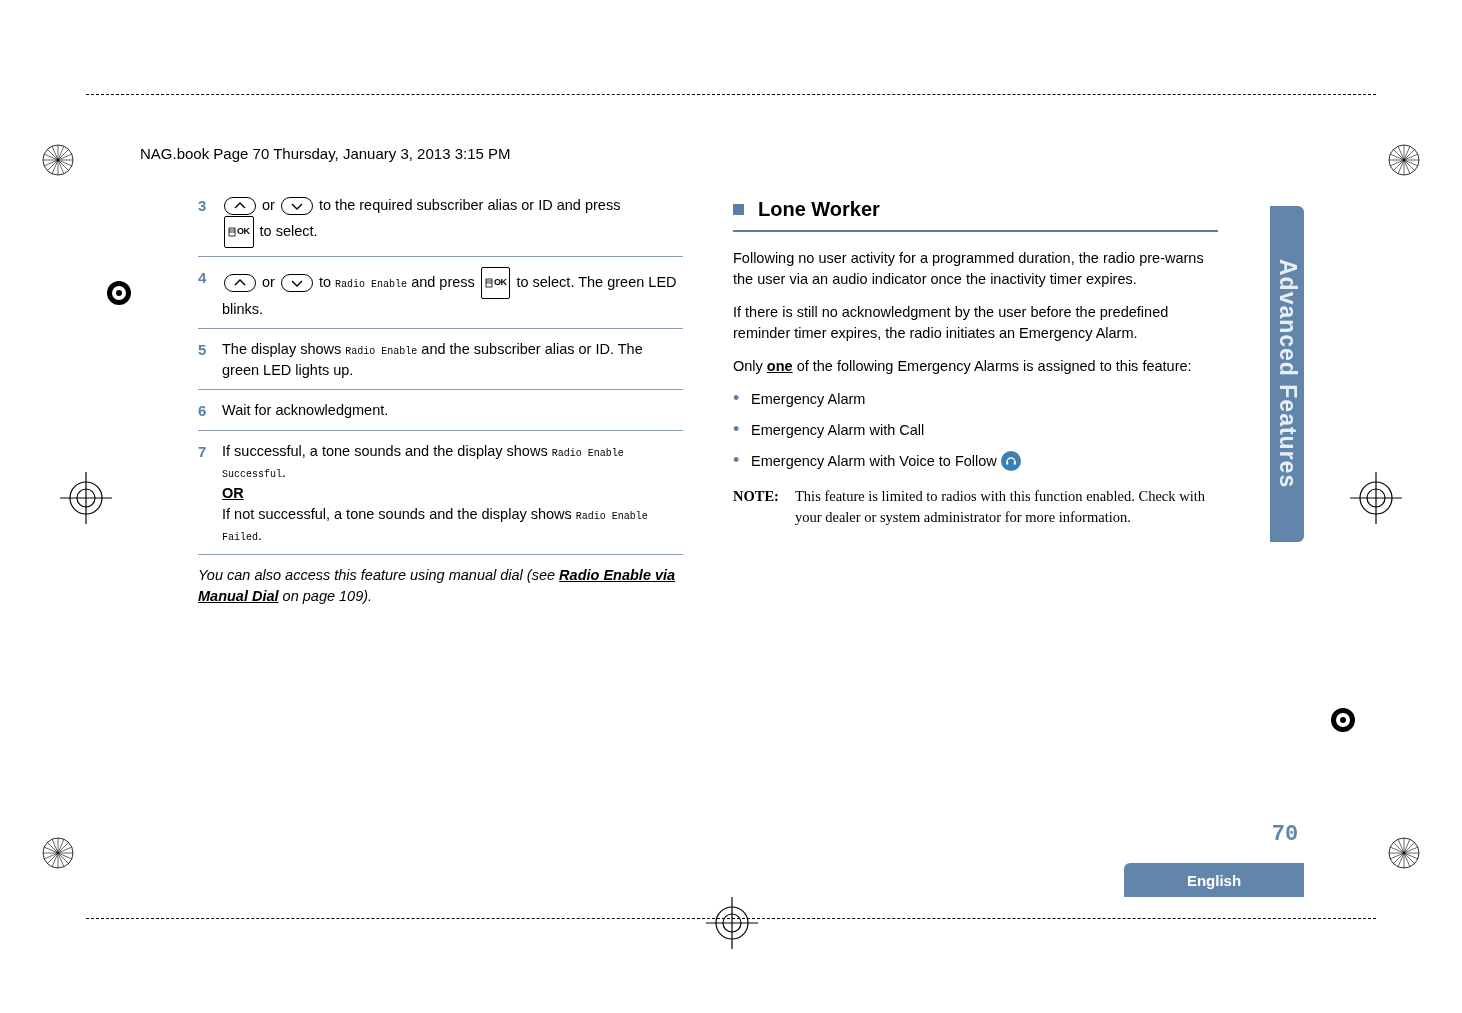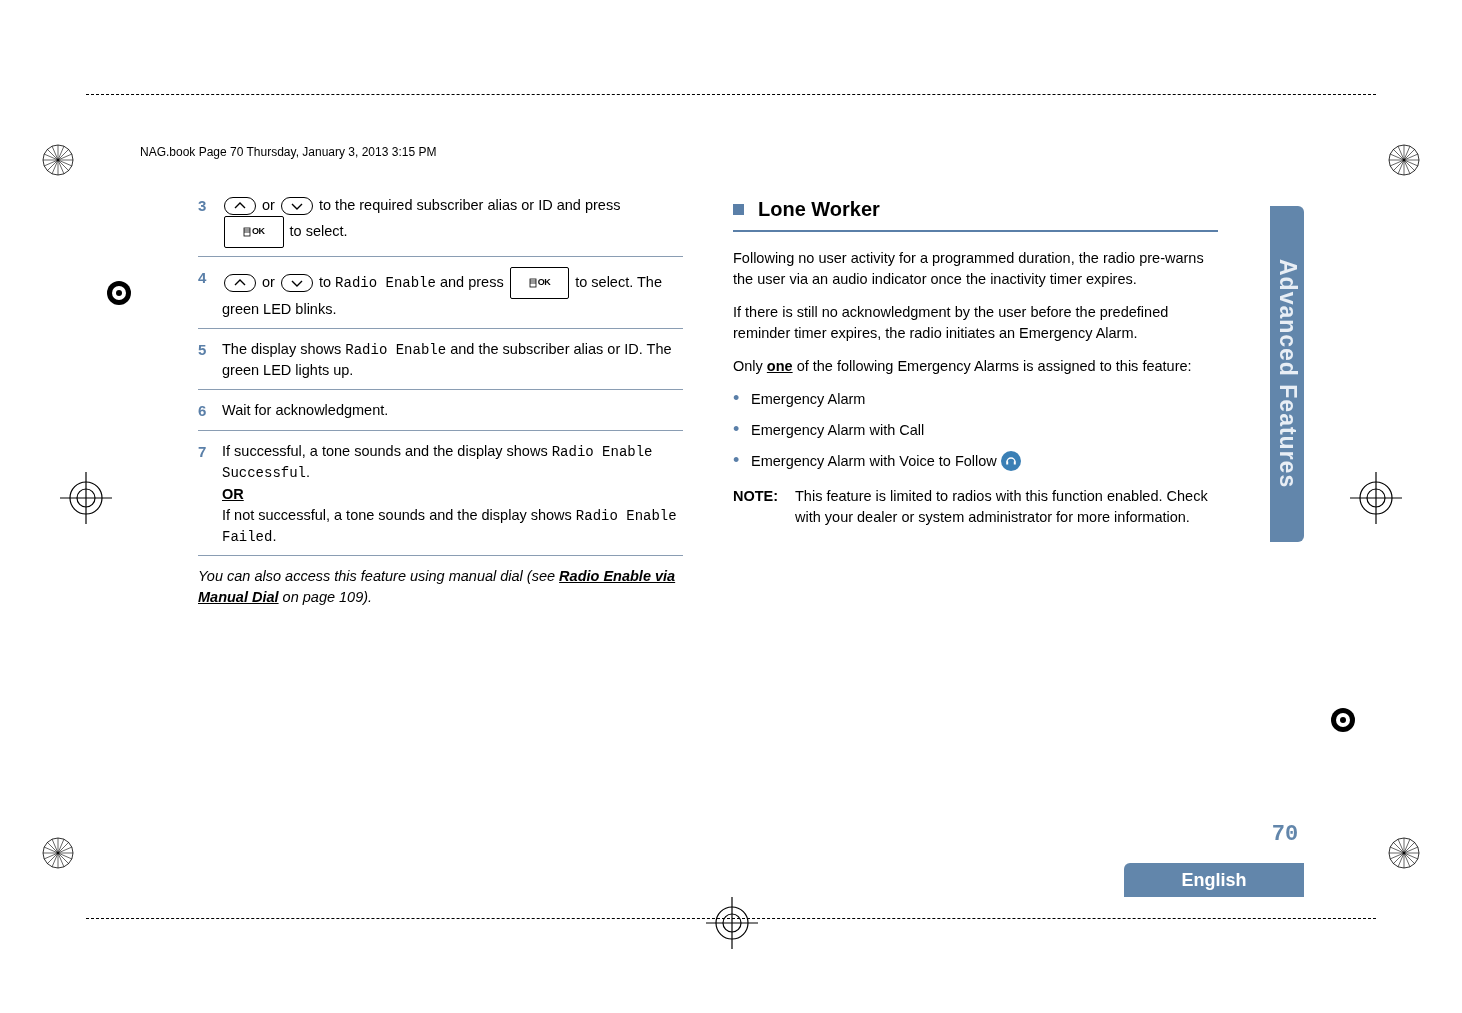--- a/index.html
+++ b/index.html
@@ -28,40 +28,40 @@
       left: 86px;
       right: 86px;
       bottom: 94px;
       border-top: 1px dashed #000;
       border-bottom: 1px dashed #000;
     }
     .header-text {
       position: absolute;
       top: 145px;
       left: 140px;
-      font-size: 12px;
+      font-size: 15px;
       color: #000;
     }
     .content {
       position: absolute;
       top: 195px;
       left: 198px;
       width: 1020px;
       display: flex;
       gap: 50px;
       font-size: 14.5px;
       color: #000;
       line-height: 1.45;
     }
     .col { width: 485px; }
     .step { display: flex; margin-bottom: 8px; }
     .step-num { color: #5a7fa8; font-weight: bold; width: 24px; flex-shrink: 0; font-size: 15px; }
     .step-body { flex: 1; }
     .hr { border: none; border-top: 1px solid #8a9db3; margin: 6px 0 10px 0; }
-    .mono { font-family: "Courier New", monospace; font-size: 14px; }
+    .mono { font-family: "Courier New", monospace; font-size: 10px; }
     .bold { font-weight: bold; text-decoration: underline; }
     .italic { font-style: italic; }
     .btn-icon {
       display: inline-flex;
       align-items: center;
       justify-content: center;
       height: 18px;
       vertical-align: middle;
       margin: 0 2px;
     }
@@ -70,21 +70,21 @@
       border-radius: 10px;
       width: 32px;
       height: 18px;
       display: inline-flex;
       align-items: center;
       justify-content: center;
     }
     .btn-rect {
       border: 1.2px solid #000;
       border-radius: 2px;
-      padding: 0 18px;
+      padding: 0 3px;
       height: 32px;
       font-size: 9px;
       display: inline-flex;
       align-items: center;
       justify-content: center;
       font-family: Arial;
       letter-spacing: -0.5px;
     }
     .section-head {
       display: flex;
@@ -92,21 +92,21 @@
       font-size: 20px;
       font-weight: bold;
       color: #000;
       margin-bottom: 6px;
     }
     .section-head .sq { width: 11px; height: 11px; background: #5a7fa8; margin-right: 14px; }
     .section-rule { border: none; border-top: 2.5px solid #5a7fa8; margin-bottom: 16px; }
     .bullet-list { margin: 8px 0 14px 0; }
     .bullet-item { display: flex; margin-bottom: 10px; }
     .bullet-dot { color: #5a7fa8; font-size: 18px; line-height: 1; width: 18px; flex-shrink: 0; }
-    .note-row { display: flex; margin-top: 4px; }
+    .note-row { display: flex; margin-top: 4px; font-family: Liberation Serif, serif; }
     .note-label { font-weight: bold; width: 62px; flex-shrink: 0; }
     .blue-circle {
       display: inline-flex;
       width: 20px; height: 20px;
       border-radius: 50%;
       background: #3a7fb5;
       align-items: center; justify-content: center;
       vertical-align: middle;
       margin-left: 4px;
     }
@@ -145,21 +145,21 @@
       right: 158px;
       bottom: 116px;
       width: 180px;
       height: 34px;
       background: #6286ab;
       border-radius: 6px 0 0 0;
       display: flex;
       align-items: center;
       justify-content: center;
     }
-    .footer-tab span { color: #fff; font-size: 18px; font-weight: bold; }
+    .footer-tab span { color: #fff; font-size: 15px; font-weight: bold; }
     p { margin-bottom: 12px; }
   </style>
 </head>
 <body>
 
 <div class="crosshair" style="top:472px; left:60px;">
   <svg viewBox="0 0 52 52">
       <circle cx="26" cy="26" r="16" fill="none" stroke="#000" stroke-width="1.2"></circle>
       <circle cx="26" cy="26" r="9" fill="none" stroke="#000" stroke-width="1.2"></circle>
       <line x1="26" y1="0" x2="26" y2="52" stroke="#000" stroke-width="1.2"></line>

